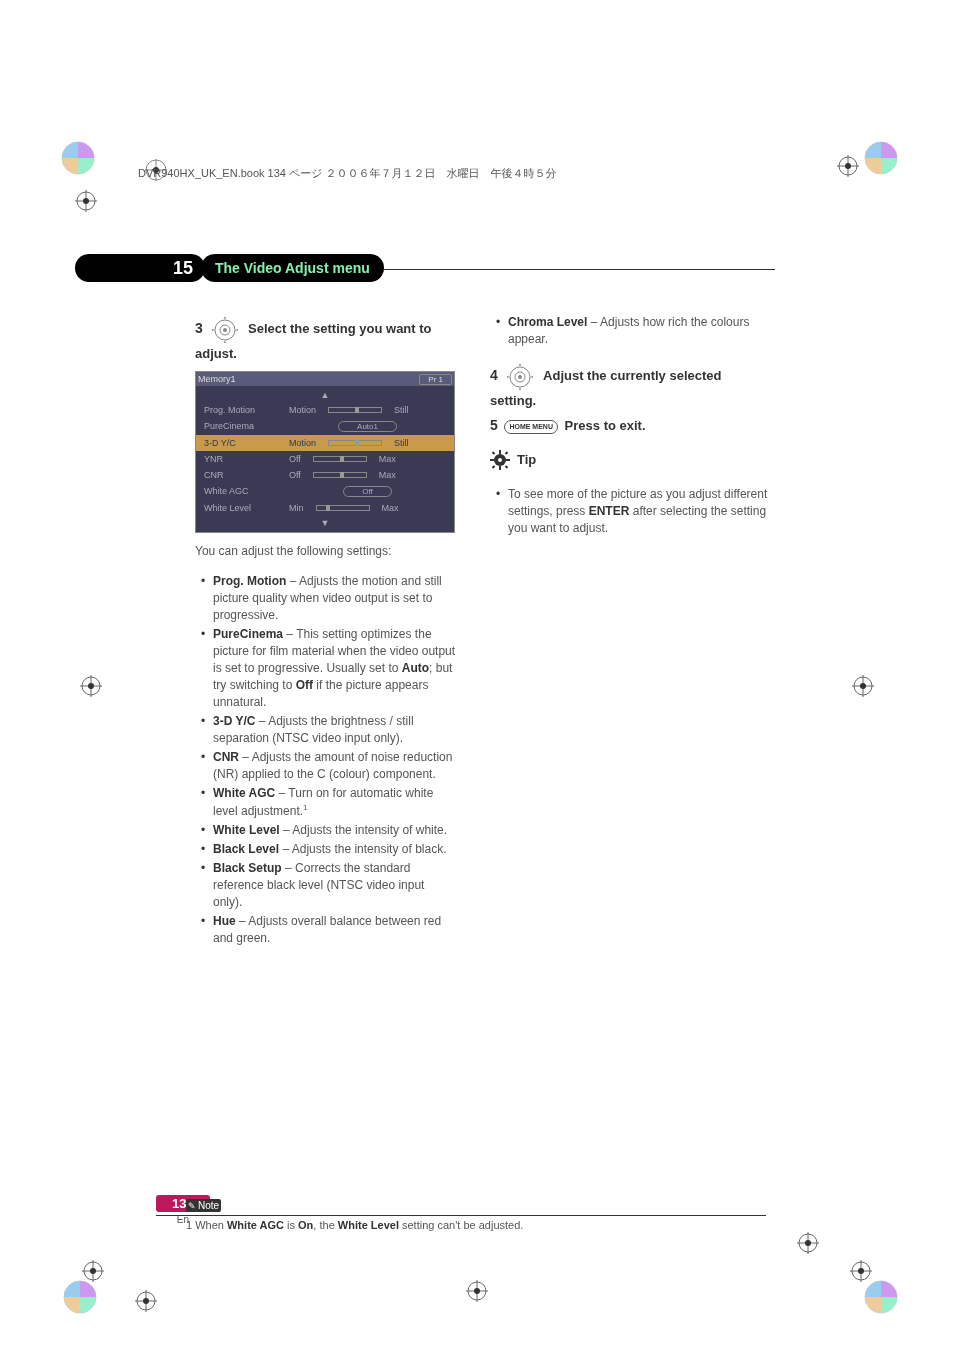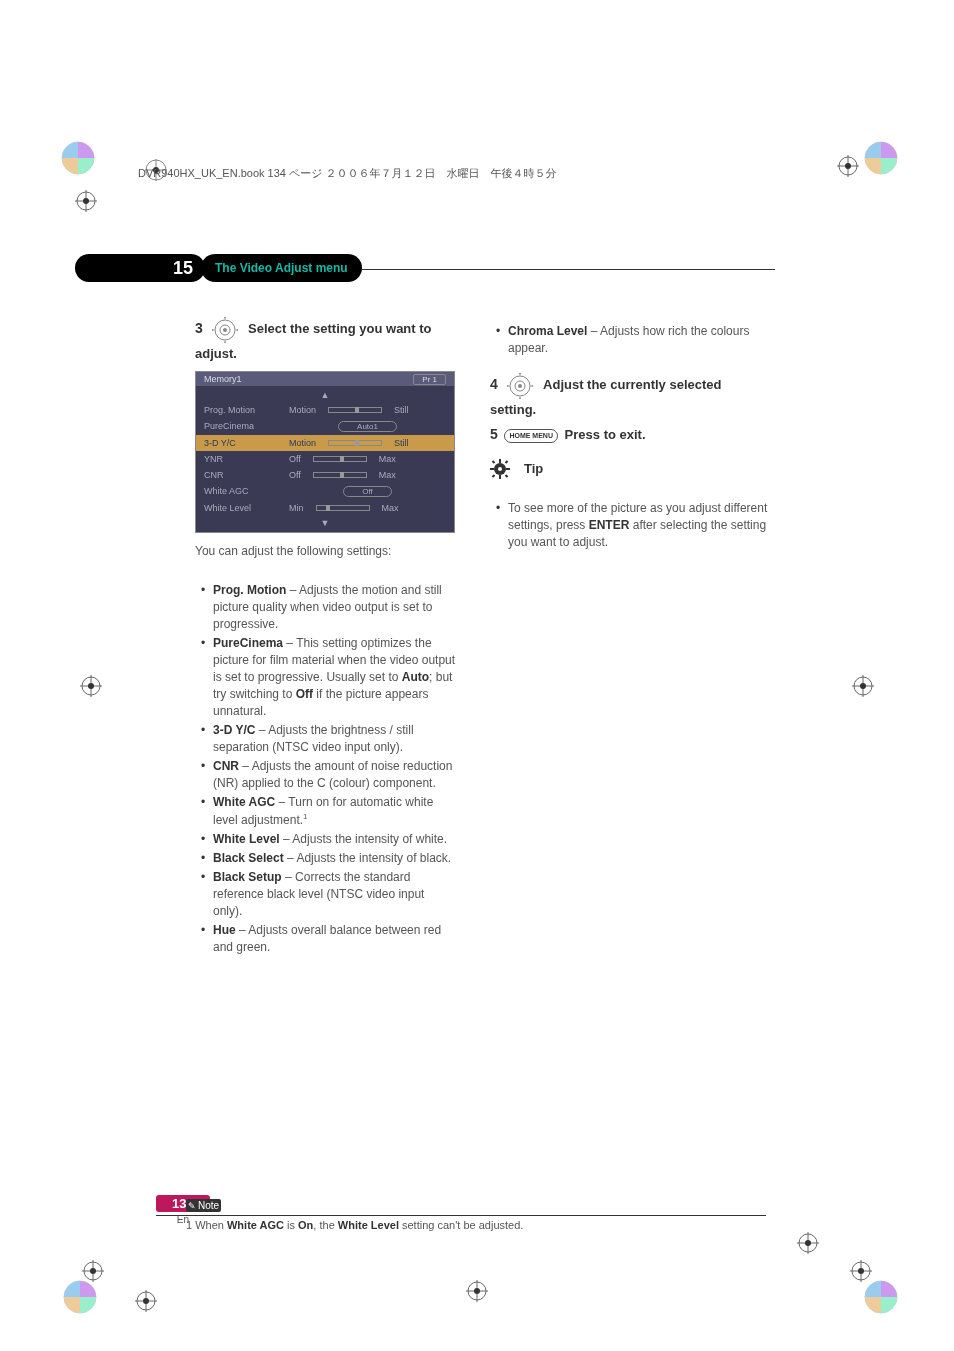--- a/index.html
+++ b/index.html
@@ -37,23 +37,23 @@
     justify-content: flex-end;
     padding-right: 12px;
   }
   .section-num {
     color: #fff;
     font-weight: bold;
     font-size: 18px;
   }
   .section-title {
     background: #000;
-    color: #14b8a6;
-    font-weight: bold;
-    font-size: 12px;
+    color: #86efac;
+    font-weight: bold;
+    font-size: 14px;
     padding: 3px 14px;
     border-radius: 14px;
     margin-left: -4px;
     height: 28px;
     display: flex;
     align-items: center;
   }
   .section-line {
     border-top: 1px solid #333;
     height: 1px;
@@ -108,21 +108,21 @@
   .osd-panel {
     margin-top: 8px;
     width: 260px;
     border: 1px solid #888;
     background: #eef;
     font-size: 9px;
   }
   .osd-title {
     background: #5a5a7a;
     color: #ddd;
-    padding: 2px 8px;
+    padding: 2px 2px;
     font-size: 9px;
   }
   .osd-body {
     background: #3a3a55;
     color: #aab;
     padding: 2px 0;
   }
   .osd-row {
     display: flex;
     padding: 3px 8px;
@@ -171,41 +171,41 @@
   }
   .body-text {
     font-size: 12px;
     color: #555;
     line-height: 1.45;
     margin-top: 10px;
   }
   ul.settings {
     list-style: none;
     padding-left: 18px;
-    margin-top: 21px;
+    margin-top: 12px;
   }
   ul.settings li {
     font-size: 12px;
     color: #555;
     line-height: 1.42;
     margin-bottom: 2px;
     position: relative;
   }
   ul.settings li::before {
     content: "•";
     position: absolute;
     left: -12px;
     color: #333;
   }
   .b { font-weight: bold; color: #333; }
   .sup { font-size: 8px; vertical-align: super; }
   .tip-header {
     display: flex;
     align-items: center;
-    gap: 14px;
+    gap: 7px;
     margin-top: 14px;
     margin-bottom: 16px;
   }
   .tip-icon {
     width: 20px;
     height: 20px;
   }
   .tip-label {
     font-weight: bold;
     font-size: 13px;
@@ -491,21 +491,21 @@
   </div>
 
   <div class="body-text">You can adjust the following settings:</div>
   <ul class="settings" id="settings-list">
       <li><span class="b">Prog. Motion</span><span> – Adjusts the motion and still picture quality when video output is set to progressive.</span></li>
       <li><span class="b">PureCinema</span><span> – This setting optimizes the picture for film material when the video output is set to progressive. Usually set to </span><span class="b">Auto</span><span>; but try switching to </span><span class="b">Off</span><span> if the picture appears unnatural.</span></li>
       <li><span class="b">3-D Y/C</span><span> – Adjusts the brightness / still separation (NTSC video input only).</span></li>
       <li><span class="b">CNR</span><span> – Adjusts the amount of noise reduction (NR) applied to the C (colour) component.</span></li>
       <li><span class="b">White AGC</span><span> – Turn on for automatic white level adjustment.</span><span class="sup">1</span></li>
       <li><span class="b">White Level</span><span> – Adjusts the intensity of white.</span></li>
-      <li><span class="b">Black Select</span><span> – Adjusts the intensity of black.</span></li>
+      <li><span class="b">Black Level</span><span> – Adjusts the intensity of black.</span></li>
       <li><span class="b">Black Setup</span><span> – Corrects the standard reference black level (NTSC video input only).</span></li>
       <li><span class="b">Hue</span><span> – Adjusts overall balance between red and green.</span></li>
     </ul>
 </div>
 
 <div class="right-col">
   <ul class="settings" style="padding-left:18px;">
     <li>
       <span class="b">Chroma Level</span><span> – Adjusts how rich the colours appear.</span>
     </li>

